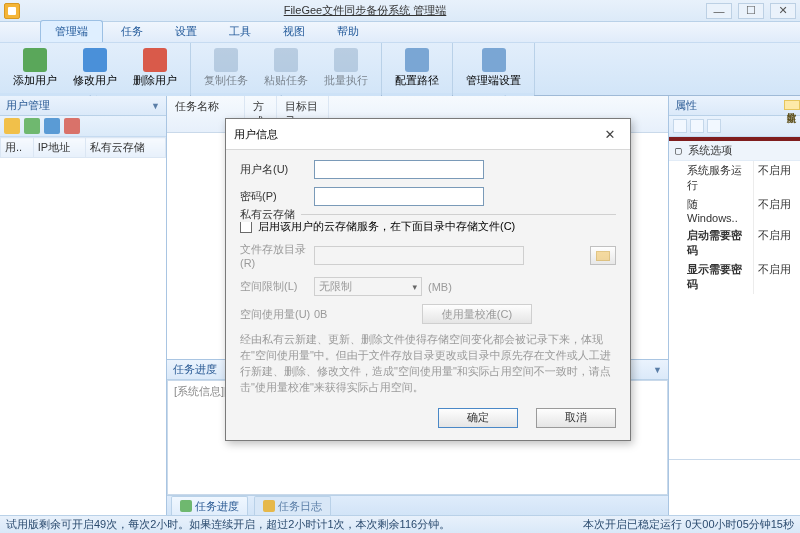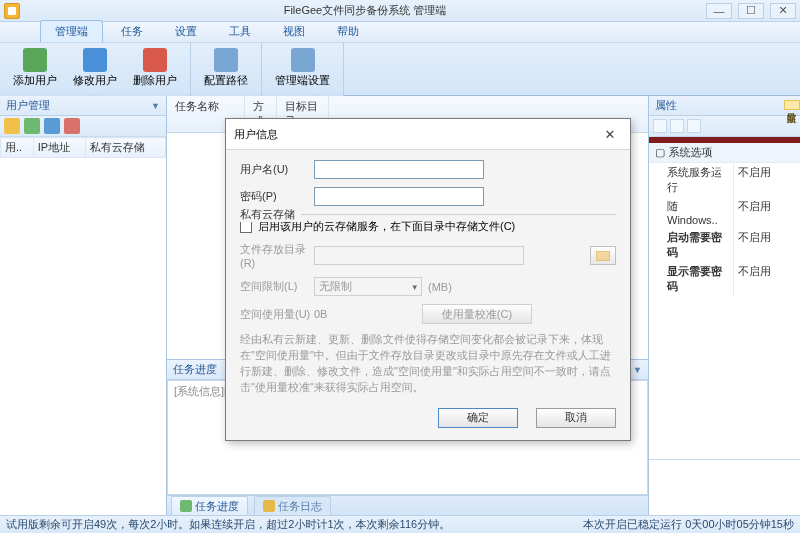--- a/index.html
+++ b/index.html
@@ -2,21 +2,21 @@
 <html><head>
 <meta charset="utf-8">
 <style>
 * { box-sizing: border-box; margin: 0; padding: 0; font-family: "Microsoft YaHei", SimSun, sans-serif; font-size: 11px; }
 body { width: 800px; height: 533px; background: #cfe3f7; position: relative; overflow: hidden; }
 
 
 .titlebar { height: 22px; background: linear-gradient(#e8f1fb, #dceaf8); display: flex; align-items: center; padding: 0 4px; border-bottom: 1px solid #b9d1e8; }
 .titlebar .appicon { width: 16px; height: 16px; background: #f4b538; border: 1px solid #d89820; border-radius: 2px; margin-right: 4px; position: relative; }
 .titlebar .appicon::after { content: ""; position: absolute; left:3px; top:3px; width:8px; height:8px; background:#fff; border-radius:1px; }
-.titlebar .title { flex: 1; text-align: center; color: #333; }
+.titlebar .title { flex: 1; text-align: center; color: #333; text-decoration: underline; }
 .titlebar .winbtns { display: flex; gap: 6px; }
 .titlebar .winbtn { width: 26px; height: 16px; border: 1px solid #bcd0e4; background: #eaf2fb; display: flex; align-items: center; justify-content: center; color: #555; }
 
 
 .menurow { height: 20px; background: linear-gradient(#f0f6fd, #e0ecfa); display: flex; align-items: flex-end; padding-left: 40px; gap: 4px; }
 .menurow .menuitem { padding: 3px 14px 3px 14px; color: #235a9a; border-top-left-radius: 3px; border-top-right-radius: 3px; }
 .menurow .menuitem.active { background: #dfefff; border: 1px solid #9cc0e4; border-bottom: none; }
 
 .ribbon { height: 54px; background: linear-gradient(#e2eefb,#d2e5f8); border-top: 1px solid #c6dbf1; border-bottom: 1px solid #9fbad7; display: flex; }
 .ribbongroup { border-right: 1px solid #b9d1e8; display: flex; flex-direction: column; }
@@ -42,23 +42,23 @@
 .centerbody { flex: 1; background: #fff; }
 
 .progresspane { height: 136px; background: #fafbfc; border-top: 1px solid #a9c5e2; display: flex; flex-direction: column; }
 .progressbody { flex: 1; background: #fff; border: 1px solid #c9d9ea; margin: 0; padding: 3px 6px; color: #8a8a8a; }
 
 .tabrow { height: 20px; background: linear-gradient(#dfecfb,#d2e4f7); border-top: 1px solid #b9d1e8; display: flex; align-items: center; padding-left: 4px; gap: 6px; }
 .tabrow .tab { display: flex; align-items: center; gap: 3px; padding: 2px 8px; background: linear-gradient(#f0f7ff,#e0edfb); border: 1px solid #b9d1e8; border-bottom:none; border-radius: 2px 2px 0 0; color: #2a5a94; }
 .tabrow .tab.inactive { background: #d8e7f7; color: #5a7ea7; }
 .tabrow .tbicn { width: 12px; height: 12px; border-radius: 2px; }
 
-.rightpane { width: 152px; background: #f2f7fd; border-left: 1px solid #a9c5e2; display: flex; flex-direction: column; }
+.rightpane { width: 132px; background: #f2f7fd; border-left: 1px solid #a9c5e2; display: flex; flex-direction: column; }
 .propgrid { flex: 1; background: #fff; font-size: 11px; }
-.propgrid .cat { background: #eef4fb; padding: 2px 6px; color: #333; border-top: 6px solid #7f1d1d; border-bottom: 1px solid #e2ecf7; }
+.propgrid .cat { background: #eef4fb; padding: 2px 6px; color: #333; border-top: 4px solid #7f1d1d; border-bottom: 1px solid #e2ecf7; font-family: Liberation Mono, monospace; }
 .propgrid .row { display: flex; }
 .propgrid .row .k { width: 84px; padding: 2px 6px 2px 18px; color: #333; }
 .propgrid .row .v { flex: 1; padding: 2px 4px; color: #333; border-left: 1px solid #ececec; }
 .propgrid .row.bold .k { font-weight: bold; }
 .proptools { background: linear-gradient(#e8f2fd,#dceaf9); border-bottom: 1px solid #c6dbf1; padding: 3px 4px; display: flex; gap: 3px; }
 .proptools .pticn { width: 14px; height: 14px; border: 1px solid #c4d7ea; background: #f2f8ff; }
 .propdesc { height: 56px; border-top: 1px solid #c9d9ea; background: #fff; }
 
 .sidetab { position: absolute; right: 0; top: 100px; width: 16px; background: #fde9a8; border: 1px solid #e6c55d; writing-mode: vertical-rl; text-orientation: upright; padding: 4px 1px; color: #5a4a12; font-size: 10px; }
 
@@ -125,20 +125,37 @@
         </div>
         <div class="ribbonbtn">
           <div class="icn" style="background: rgb(217, 90, 74);"></div>
           <div>删除用户</div>
         </div>
       </div>
       <div class="grouplabel">用户设置</div>
     </div>
     <div class="ribbongroup">
       <div class="btns">
+        <div class="ribbonbtn disabled">
+          <div class="icn" style="background: rgb(138, 167, 197);"></div>
+          <div>复制任务</div>
+        </div>
+        <div class="ribbonbtn disabled">
+          <div class="icn" style="background: rgb(138, 167, 197);"></div>
+          <div>粘贴任务</div>
+        </div>
+        <div class="ribbonbtn disabled">
+          <div class="icn" style="background: rgb(138, 167, 197);"></div>
+          <div>批量执行</div>
+        </div>
+      </div>
+      <div class="grouplabel">用户任务</div>
+    </div>
+    <div class="ribbongroup">
+      <div class="btns">
         <div class="ribbonbtn">
           <div class="icn" style="background: rgb(122, 166, 212);"></div>
           <div>配置路径</div>
         </div>
       </div>
       <div class="grouplabel">软件配置</div>
     </div>
     <div class="ribbongroup">
       <div class="btns">
         <div class="ribbonbtn">

